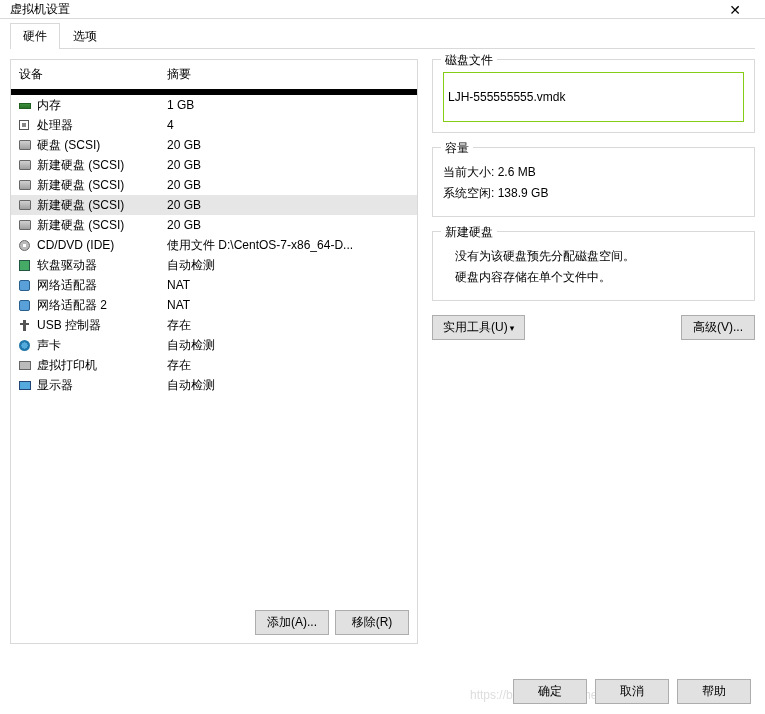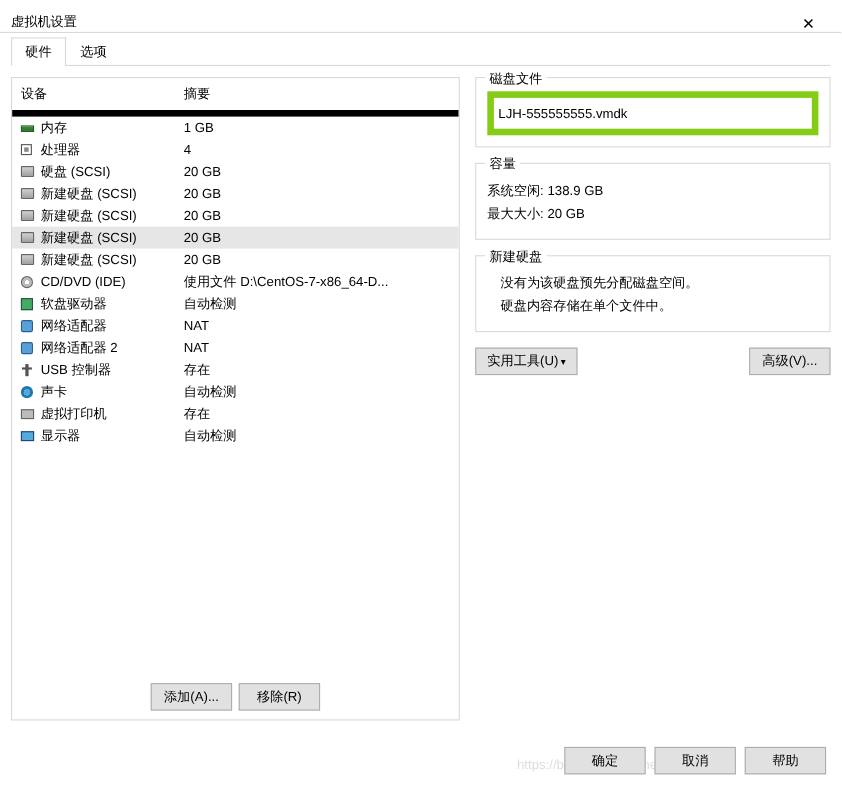--- a/index.html
+++ b/index.html
@@ -7,21 +7,21 @@
   font-family: "Microsoft YaHei", "Segoe UI", Tahoma, sans-serif;
   font-size: 12px;
   background: #fff;
   color: #000;
   width: 765px;
   height: 714px;
   overflow: hidden;
   position: relative;
 }
 .titlebar {
-  height: 30px;
+  height: 19px;
   display: flex;
   align-items: flex-end;
   padding: 0 10px;
   border-bottom: 1px solid #d9d9d9;
 }
 .titlebar .title { flex: 1; }
 .titlebar .close {
   width: 40px;
   text-align: center;
   font-size: 14px;
@@ -82,21 +82,21 @@
   padding: 2px 4px 2px 8px;
   cursor: default;
   height: 20px;
 }
 .list-row.selected { background: #e6e6e6; }
 .list-row .icon-cell { width: 18px; display:flex; align-items:center; }
 .list-row .col1 { width: 130px; white-space: nowrap; overflow: hidden; text-overflow: ellipsis; }
 .list-row .col2 { flex: 1; white-space: nowrap; overflow: hidden; text-overflow: ellipsis; }
 .left-buttons {
   display: flex;
-  justify-content: center;
+  justify-content: flex-end;
   gap: 6px;
   padding: 8px;
 }
 .btn {
   min-width: 74px;
   padding: 3px 10px;
   border: 1px solid #adadad;
   background: #e1e1e1;
   cursor: pointer;
   font-family: inherit;
@@ -115,22 +115,22 @@
 }
 .group-title {
   position: absolute;
   top: -8px;
   left: 8px;
   background: #fff;
   padding: 0 4px;
 }
 .file-input {
   width: 100%;
-  border: 6px solid #84cc16;
-  padding: 7px 4px;
+  border: 1px solid #84cc16;
+  padding: 17px 4px;
   font-family: inherit;
   font-size: 12px;
 }
 .cap-row { margin: 4px 0; }
 .cap-label { display:inline; }
 .cap-val { display:inline; }
 .info-line { margin: 4px 12px; }
 .right-buttons {
   display: flex;
   justify-content: space-between;
@@ -303,26 +303,26 @@
 
   <div class="right-panel">
     <div class="group">
       <div class="group-title">磁盘文件</div>
       <input class="file-input" type="text" value="LJH-555555555.vmdk" style="">
     </div>
 
     <div class="group">
       <div class="group-title">容量</div>
       <div class="cap-row">
+        <span class="cap-label">当前大小:</span>
+        <span class="cap-val">2.6 MB</span>
+      </div>
+      <div class="cap-row">
         <span class="cap-label">系统空闲:</span>
         <span class="cap-val">138.9 GB</span>
-      </div>
-      <div class="cap-row">
-        <span class="cap-label">最大大小:</span>
-        <span class="cap-val">20 GB</span>
       </div>
     </div>
 
     <div class="group">
       <div class="group-title">新建硬盘</div>
       <div class="info-line">没有为该硬盘预先分配磁盘空间。</div>
       <div class="info-line">硬盘内容存储在单个文件中。</div>
     </div>
 
     <div class="right-buttons">

